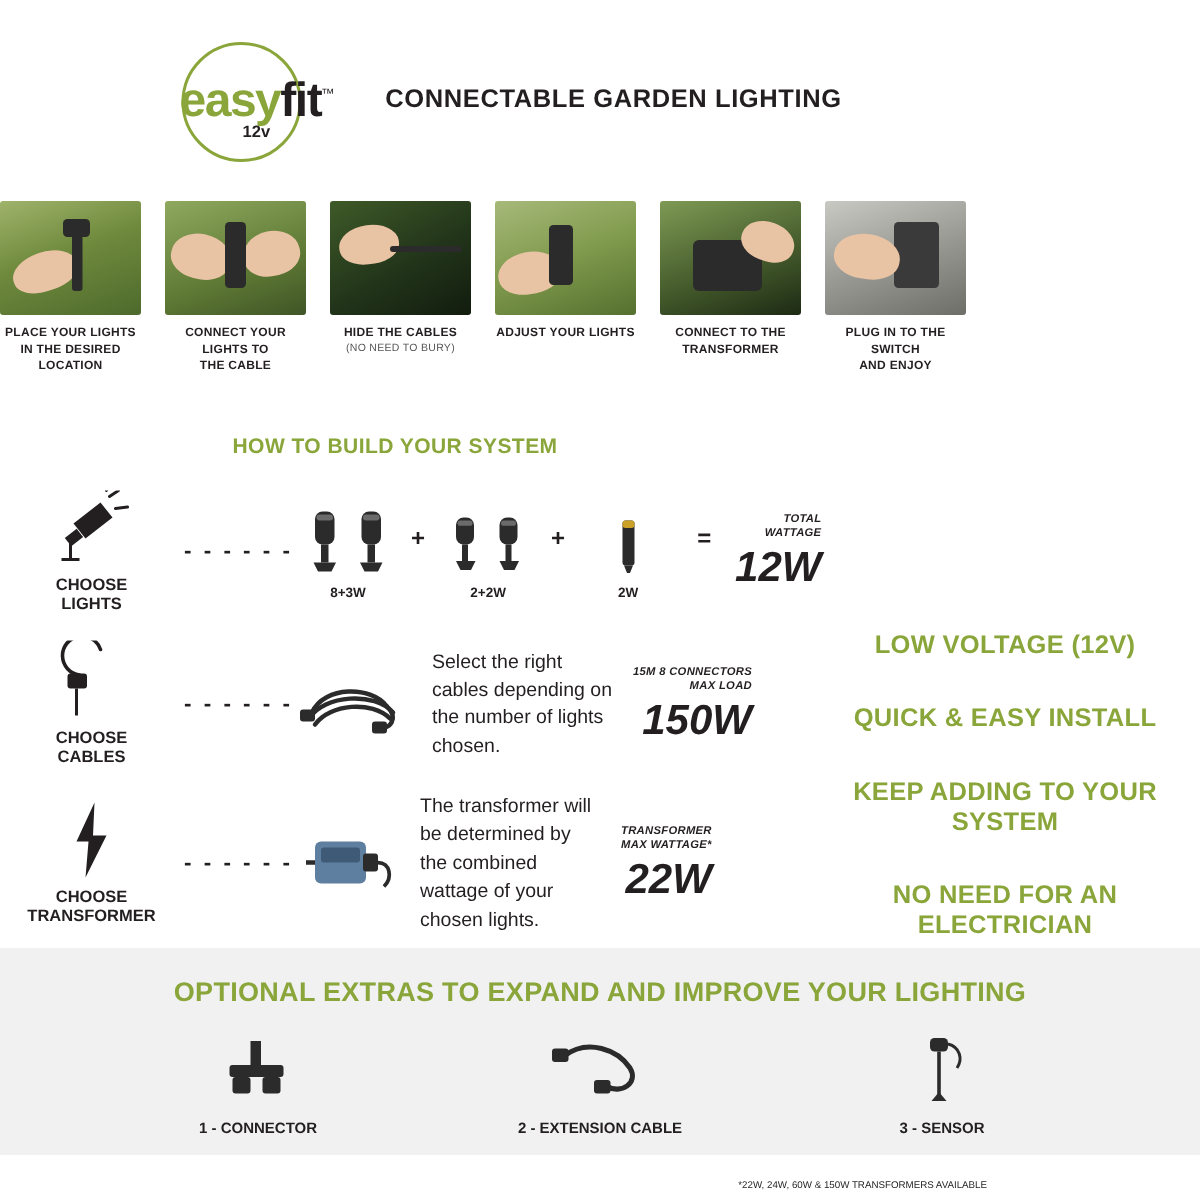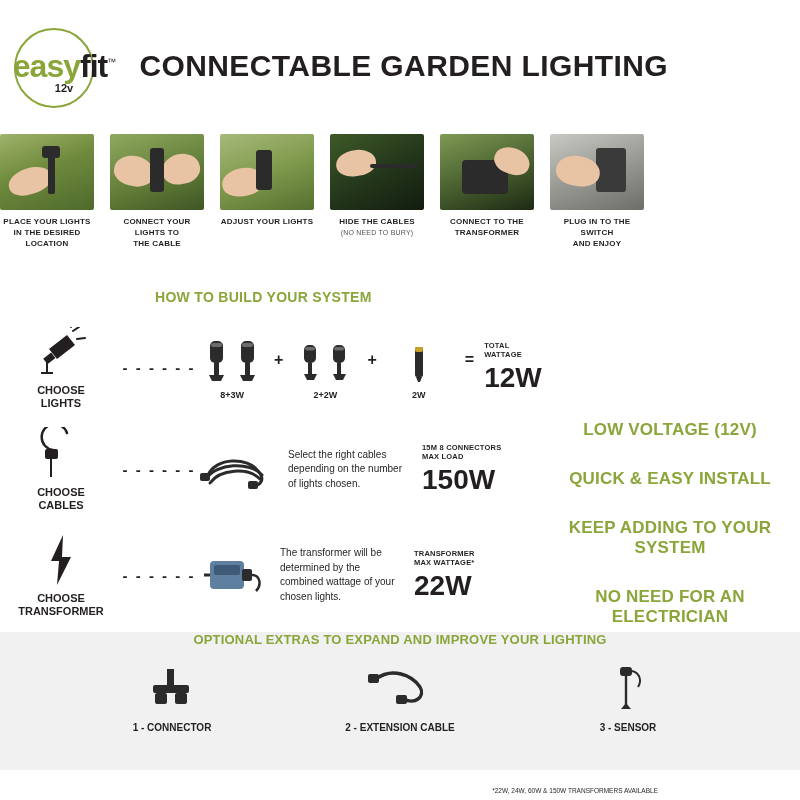--- a/index.html
+++ b/index.html
@@ -27,21 +27,21 @@
     position:absolute;left:0;top:24px;width:128px;text-align:center;
     font-size:32px;font-weight:700;letter-spacing:-1px;color:#231f20;
   }
   .logo .word .easy{color:#8aa63a;}
   .logo .tm{font-size:9px;vertical-align:super;color:#231f20;font-weight:400;}
   .logo .v12{
     position:absolute;left:0;top:58px;width:128px;text-align:center;
     font-size:11px;color:#231f20;font-weight:600;letter-spacing:0;
   }
   .headline{
-    font-size:30px;font-weight:700;letter-spacing:.4px;color:#231f20;
+    font-size:17px;font-weight:700;letter-spacing:.4px;color:#231f20;
     white-space:nowrap;
   }
 
   
   .steps{
     display:flex;justify-content:flex-start;gap:16px;margin-top:28px;
   }
   .step{width:94px;text-align:center;}
   .thumb{
     width:94px;height:76px;border-radius:2px;position:relative;overflow:hidden;
@@ -92,46 +92,46 @@
   }
 
   .items{flex:1;display:flex;align-items:center;gap:0;}
 
   .lampset{width:74px;text-align:center;}
   .lampset .art{height:48px;display:flex;align-items:flex-end;justify-content:center;gap:5px;}
   .lampset .cap{font-size:9px;font-weight:600;margin-top:7px;}
   .plus{font-size:16px;font-weight:600;padding:0 6px;margin-bottom:14px;}
   .eq{font-size:16px;font-weight:600;padding:0 10px;margin-bottom:14px;}
 
-  .wattbox{text-align:left;}
+  .wattbox{text-align:right;font-style:italic;}
   .wattbox .cap{font-size:7.5px;font-weight:700;letter-spacing:.2px;line-height:1.3;}
   .wattbox .val{font-size:28px;font-weight:700;margin-top:2px;}
 
   .cabletxt{
-    font-size:10px;line-height:1.45;color:#231f20;width:120px;
+    font-size:13px;line-height:1.45;color:#231f20;width:120px;
   }
 
   
   svg{display:block;}
 
   
   .bullets{
     position:absolute;left:540px;top:420px;width:260px;text-align:center;
   }
   .bullets div{
     font-size:17px;font-weight:700;color:#8aa63a;margin-bottom:29px;letter-spacing:.2px;
   }
 
   
   .extras{
     position:absolute;left:0;top:632px;width:800px;height:138px;background:#f1f1f1;
   }
   .extras h3{
-    margin:0;text-align:center;
-    font-size:13px;font-weight:700;color:#8aa63a;letter-spacing:.2px;
+    margin:0;padding-top:19px;text-align:center;
+    font-size:18px;font-weight:700;color:#8aa63a;letter-spacing:.2px;
   }
   .extras-row{
     display:flex;justify-content:center;gap:108px;margin-top:14px;
   }
   .extra{width:120px;text-align:center;}
   .extra .art{height:52px;display:flex;align-items:center;justify-content:center;}
   .extra .cap{font-size:10px;font-weight:700;margin-top:9px;color:#231f20;}
 
   .footnote{
     position:absolute;right:10px;bottom:6px;font-size:6.5px;color:#231f20;
@@ -169,36 +169,36 @@
       <div class="thumb t2">
         <div class="hand" style="left:4px;top:22px;width:40px;height:30px;transform:rotate(12deg);"></div>
         <div class="hand" style="left:52px;top:20px;width:38px;height:30px;transform:rotate(-12deg);"></div>
         <div class="dark" style="left:40px;top:14px;width:14px;height:44px;border-radius:3px;"></div>
       </div>
       <div class="step-label" style="white-space:pre-line;">CONNECT YOUR LIGHTS TO
 THE CABLE</div>
     </div>
 
     <div class="step">
+      <div class="thumb t3">
+        <div class="hand" style="left:6px;top:16px;width:40px;height:26px;transform:rotate(-8deg);"></div>
+        <div class="dark" style="left:40px;top:30px;width:48px;height:4px;border-radius:2px;"></div>
+      </div>
+      <div class="step-label" style="white-space:pre-line;">HIDE THE CABLES</div>
+      <div class="step-label" style="margin-top:0;">
+          <span class="step-sub">(NO NEED TO BURY)</span>
+        </div>
+    </div>
+
+    <div class="step">
       <div class="thumb t4">
         <div class="hand" style="left:2px;top:34px;width:42px;height:28px;transform:rotate(-10deg);"></div>
         <div class="dark" style="left:36px;top:16px;width:16px;height:40px;border-radius:3px;"></div>
       </div>
       <div class="step-label" style="white-space:pre-line;">ADJUST YOUR LIGHTS</div>
-    </div>
-
-    <div class="step">
-      <div class="thumb t3">
-        <div class="hand" style="left:6px;top:16px;width:40px;height:26px;transform:rotate(-8deg);"></div>
-        <div class="dark" style="left:40px;top:30px;width:48px;height:4px;border-radius:2px;"></div>
-      </div>
-      <div class="step-label" style="white-space:pre-line;">HIDE THE CABLES</div>
-      <div class="step-label" style="margin-top:0;">
-          <span class="step-sub">(NO NEED TO BURY)</span>
-        </div>
     </div>
 
     <div class="step">
       <div class="thumb t5">
         <div class="dark" style="left:22px;top:26px;width:46px;height:34px;border-radius:4px;"></div>
         <div class="hand" style="left:54px;top:14px;width:36px;height:26px;transform:rotate(20deg);"></div>
       </div>
       <div class="step-label" style="white-space:pre-line;">CONNECT TO THE
 TRANSFORMER</div>
     </div>

